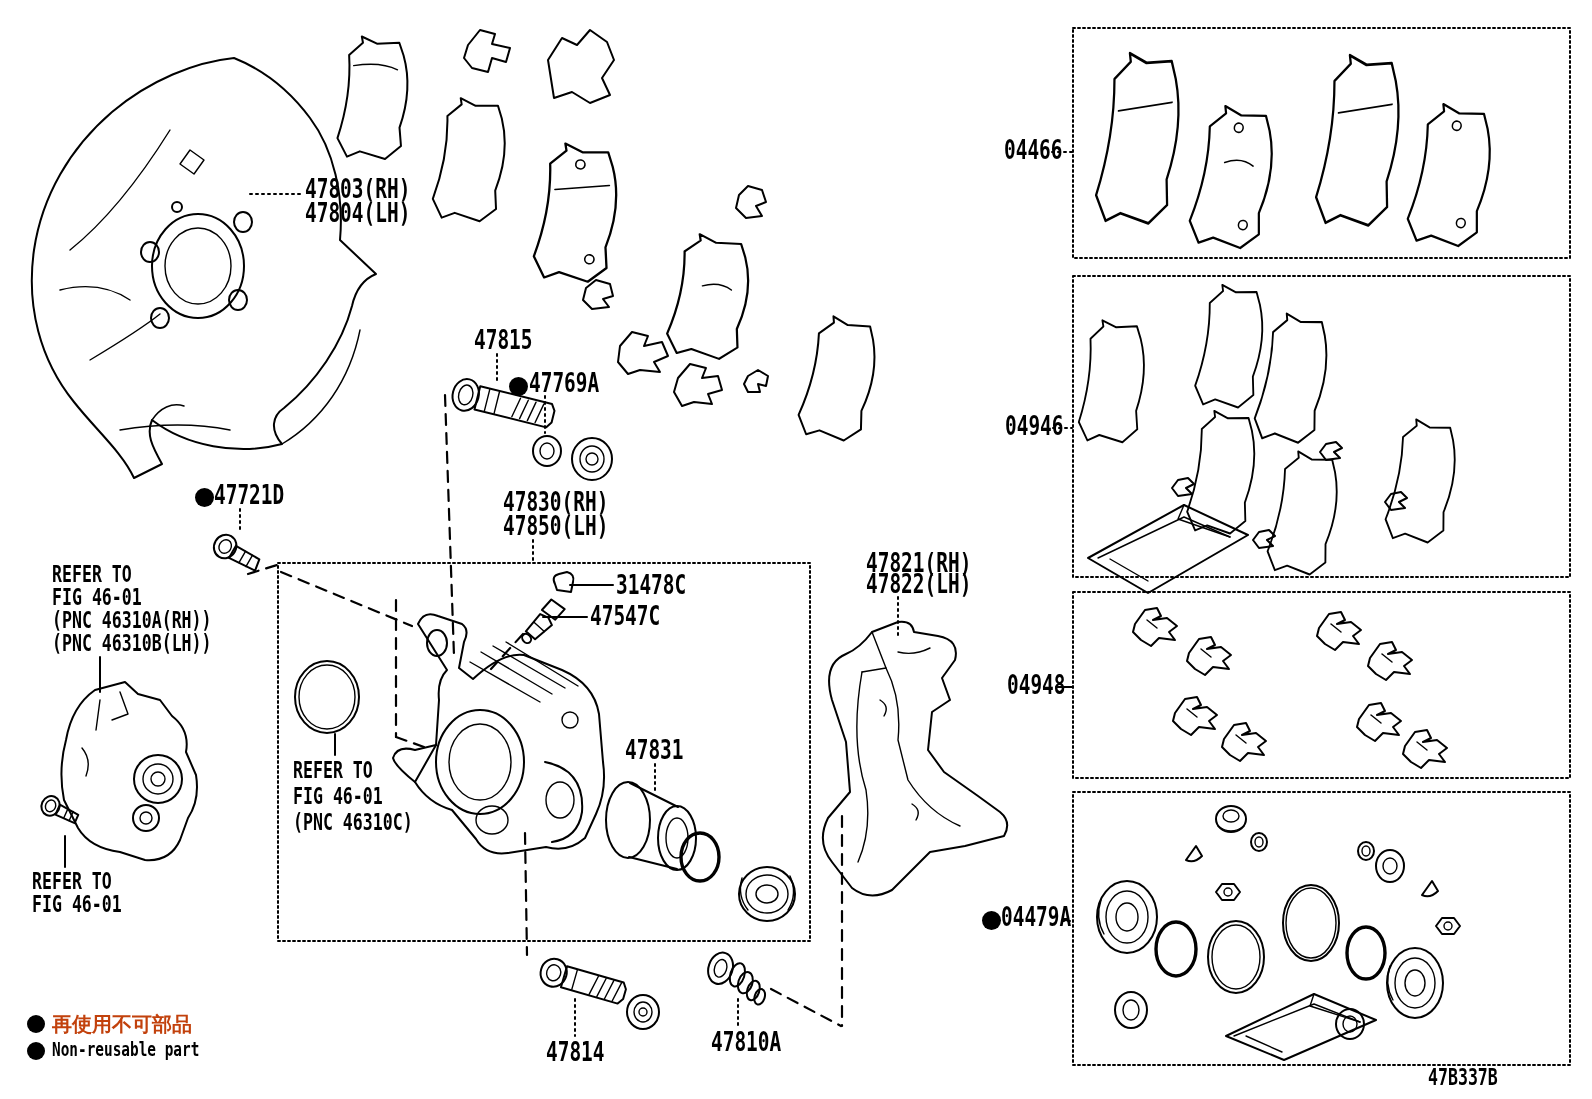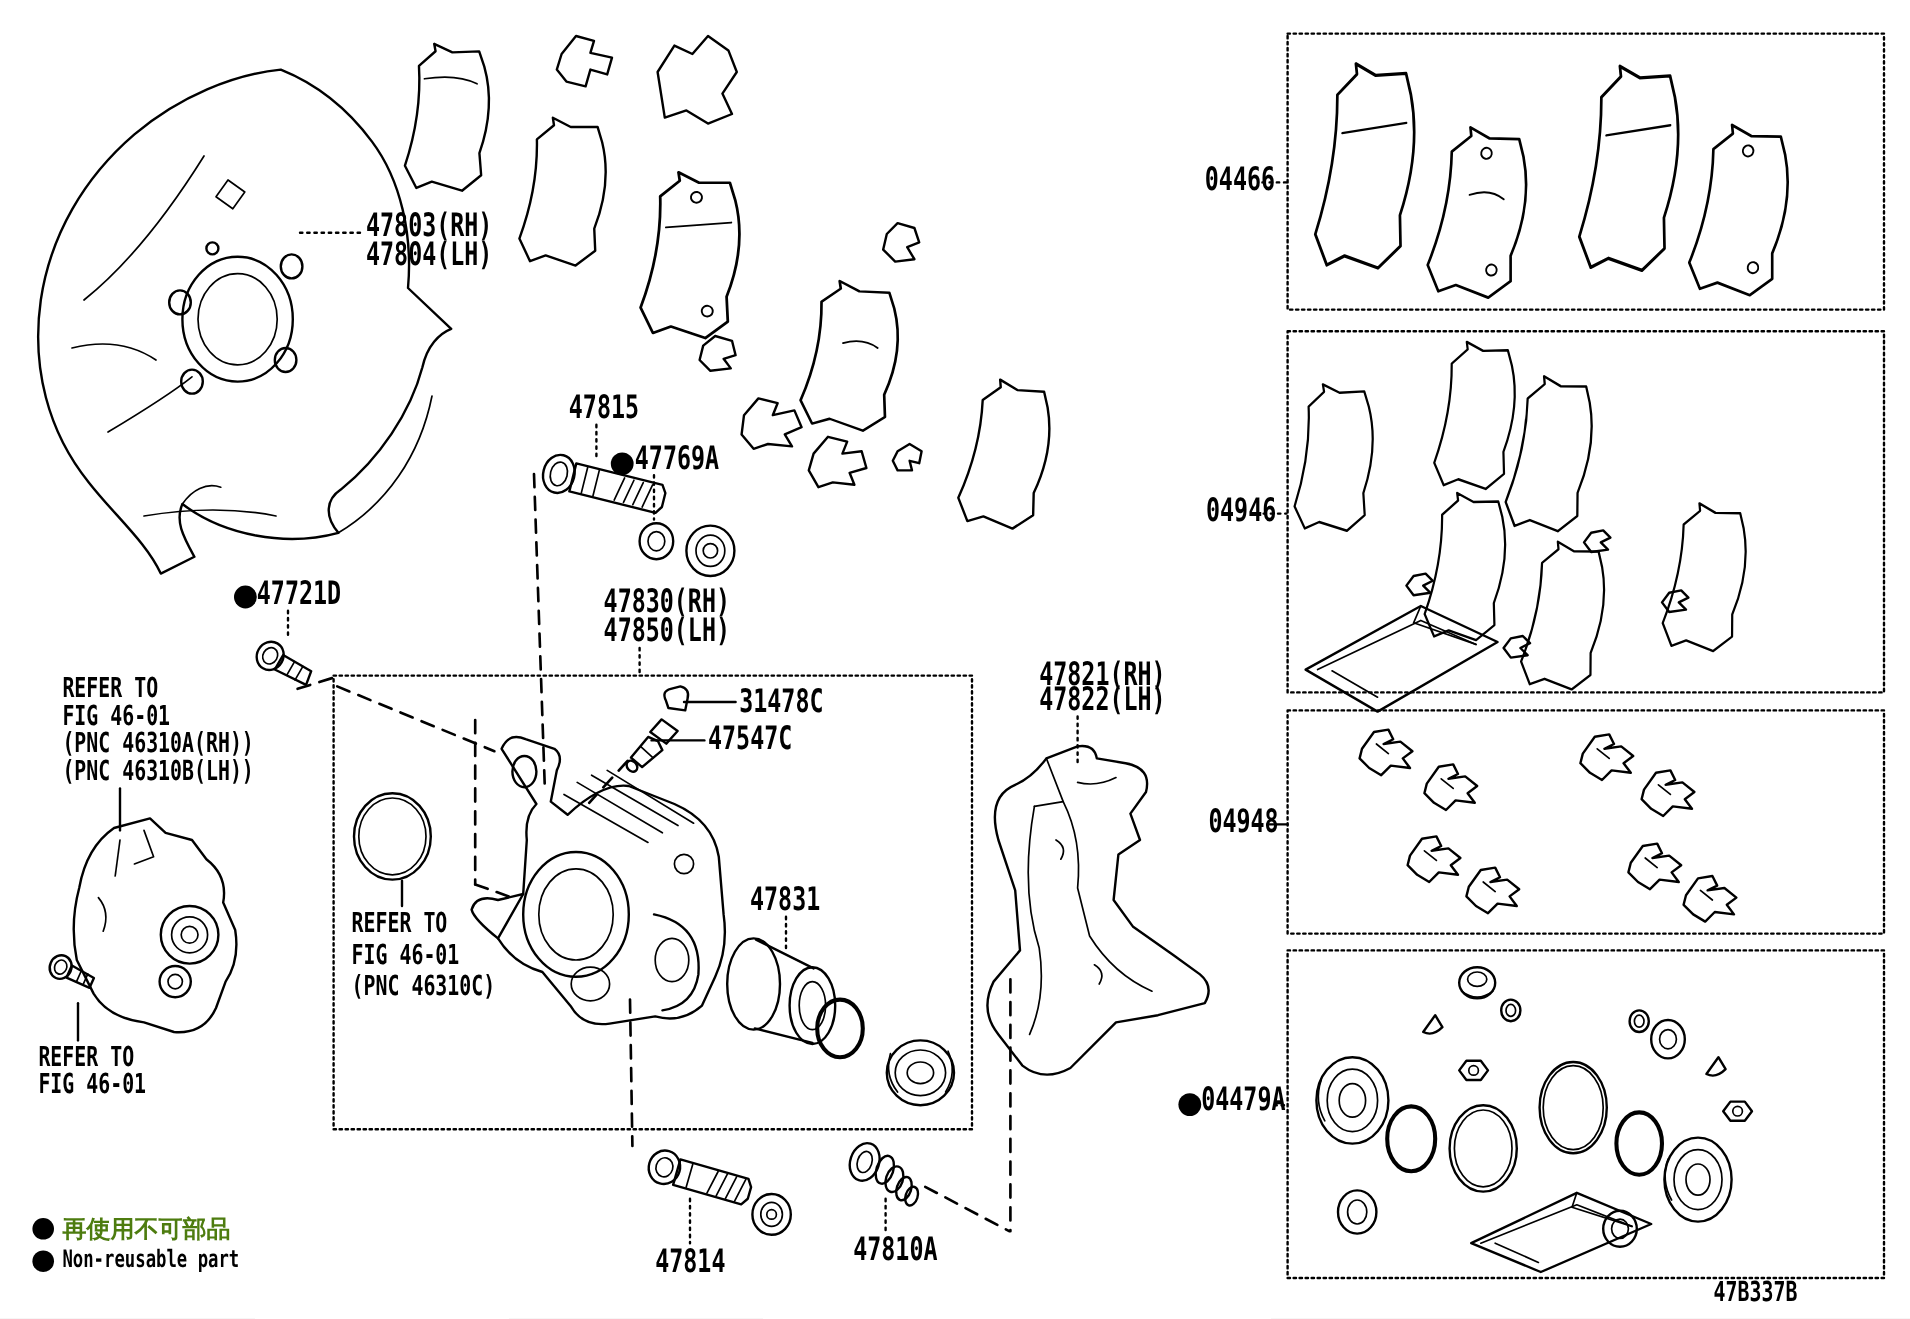--- a/index.html
+++ b/index.html
@@ -12,21 +12,21 @@
   svg .dotl{stroke-dasharray:2 4;}
   svg .dashl{stroke-dasharray:11 8;stroke-width:2.2;}
   svg .boxb{stroke-dasharray:2 3;}
   .lbl{position:absolute;color:#000;font-weight:bold;font-size:27px;line-height:24px;
        white-space:nowrap;transform:scaleX(0.72);transform-origin:0 0;}
   .sm{font-size:23px;line-height:23px;}
   .lh21{line-height:21px;}
   .lh26{line-height:26px;}
   .dot{position:absolute;width:19px;height:19px;border-radius:50%;background:#000;}
   .dot.small{width:18px;height:18px;}
-  .legend-jp{position:absolute;color:#4d7c0f;font-weight:bold;font-size:20px;
+  .legend-jp{position:absolute;color:#c2410c;font-weight:bold;font-size:20px;
        font-family:Liberation Mono, monospace;white-space:nowrap;text-align:center;}
   .legend-en{position:absolute;color:#000;font-weight:bold;font-size:20px;line-height:20px;
        white-space:nowrap;transform:scaleX(0.72);transform-origin:0 0;}
   .code{position:absolute;color:#000;font-weight:bold;font-size:23px;
        white-space:nowrap;transform:scaleX(0.72);transform-origin:0 0;}
 </style>
 </head>
 <body>
 
 <div class="stage">

